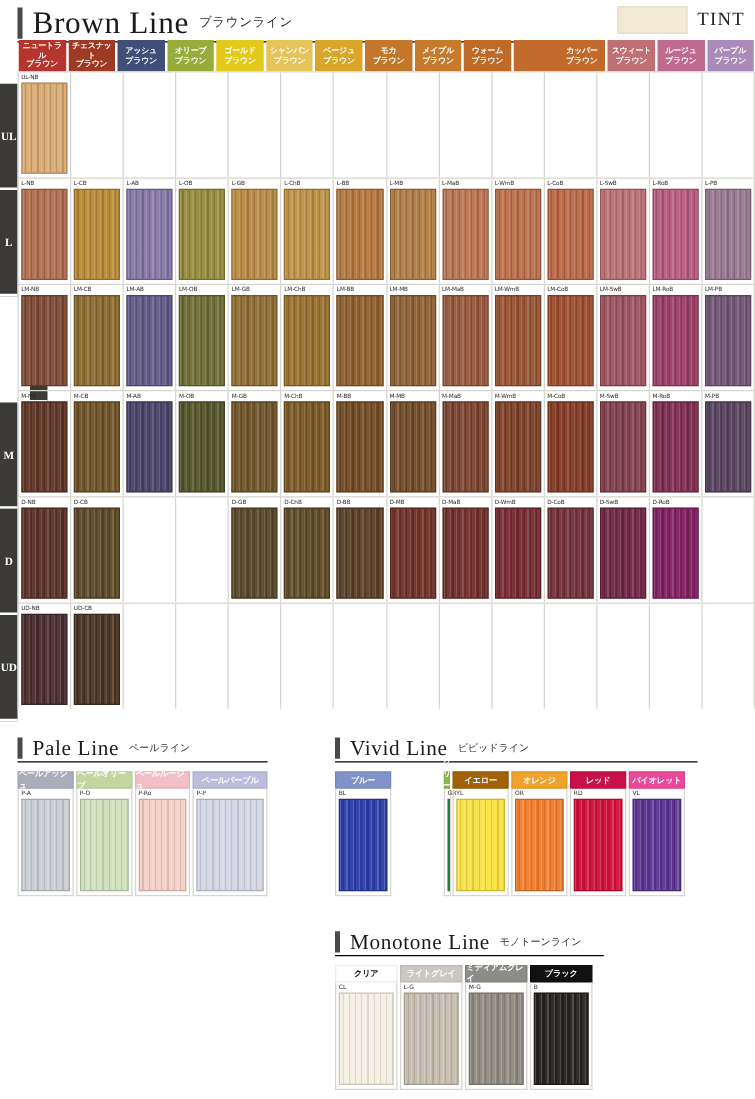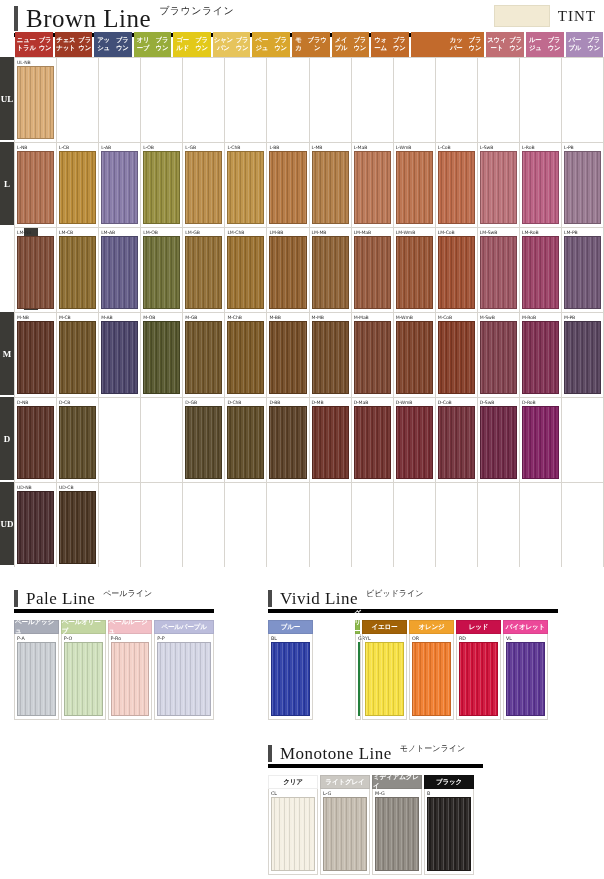--- a/index.html
+++ b/index.html
@@ -12,23 +12,23 @@
     position: relative;
     width: 604px;
     height: 879px;
     background: #ffffff;
     overflow: hidden;
   }
 
   
   .sec-head {
     display: flex;
-    align-items: flex-start;
+    align-items: center;
     gap: 8px;
-    border-bottom: 4px solid #000000;
+    border-bottom: 1px solid #000000;
     padding-bottom: 2px;
   }
   .sec-bar {
     width: 4px;
     align-self: stretch;
     background: #4a4a4a;
     flex: 0 0 4px;
   }
   .sec-title {
     font-family: "Liberation Serif", serif;
@@ -73,21 +73,21 @@
 
   
   .grid-wrap {
     position: absolute;
     left: 0; top: 32px;
     width: 604px;
     height: 540px;
   }
   .rail {
     position: absolute;
-    left: 0; top: 0;
+    left: 0; top: 10px;
     width: 32px;
     height: 100%;
   }
   .rail-cell {
     position: absolute;
     left: 0;
     width: 14px;
     background: #3b3a36;
     color: #ffffff;
     font-family: "Liberation Serif", serif;
@@ -114,21 +114,21 @@
   .hdr {
     flex: 1 1 0;
     margin: 0 1px;
     color: #ffffff;
     font-family: "DejaVu Sans", sans-serif;
     font-size: 6.4px;
     font-weight: 700;
     line-height: 1.18;
     text-align: center;
     display: flex;
-    flex-direction: row;
+    flex-direction: column;
     align-items: center;
     justify-content: center;
     letter-spacing: -0.2px;
     padding: 1px 0;
   }
 
   .body-row {
     position: absolute;
     left: 0;
     width: 100%;

